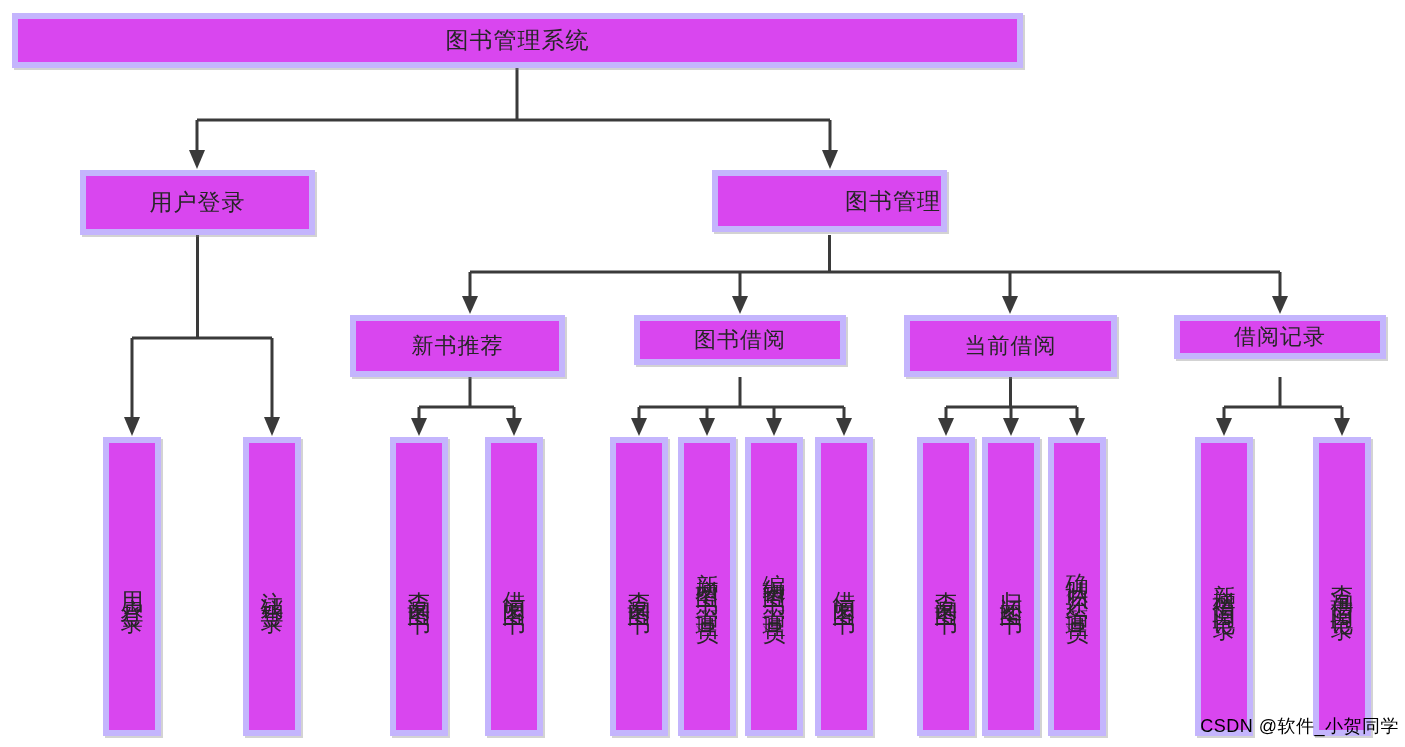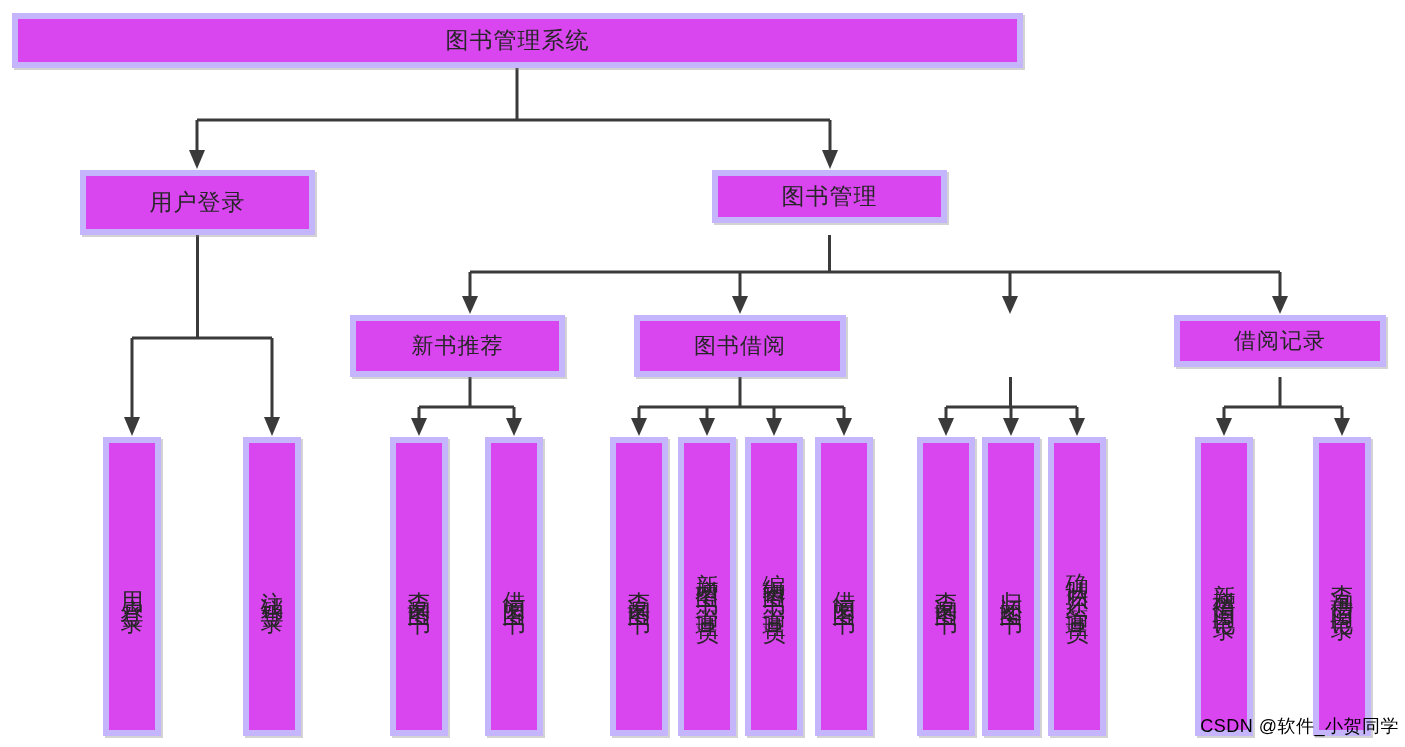--- a/index.html
+++ b/index.html
@@ -109,31 +109,34 @@
     </g>
   </svg>
 
   <div class="box" style="left:12px; top:13px; width:1011px; height:55px;">
     <span class="hlabel">图书管理系统</span>
   </div>
 
   <div class="box" style="left:80px; top:170px; width:235px; height:65px;">
     <span class="hlabel">用户登录</span>
   </div>
-  <div class="box" style="left:712px; top:170px; width:235px; height:53px;">
+  <div class="box" style="left:712px; top:170px; width:235px; height:62px;justify-content:flex-end;">
     <span class="hlabel">图书管理</span>
   </div>
 
   <div class="box g" style="left:350px; top:315px; width:215px; height:62px;">
     <span class="hlabel">新书推荐</span>
   </div>
-  <div class="box g" style="left:634px; top:315px; width:212px; height:62px;">
+  <div class="box g" style="left:634px; top:315px; width:212px; height:50px;">
     <span class="hlabel">图书借阅</span>
   </div>
-  <div class="box g" style="left:1174px; top:315px; width:212px; height:52px;">
+  <div class="box g" style="left:904px; top:315px; width:213px; height:62px;">
+    <span class="hlabel">当前借阅</span>
+  </div>
+  <div class="box g" style="left:1174px; top:315px; width:212px; height:44px;">
     <span class="hlabel">借阅记录</span>
   </div>
 
   <div class="box" style="left:103px; top:437px; width:58px; height:299px;">
     <span class="vtext">用户登录</span>
   </div>
   <div class="box" style="left:243px; top:437px; width:58px; height:299px;">
     <span class="vtext">注销登录</span>
   </div>
 

